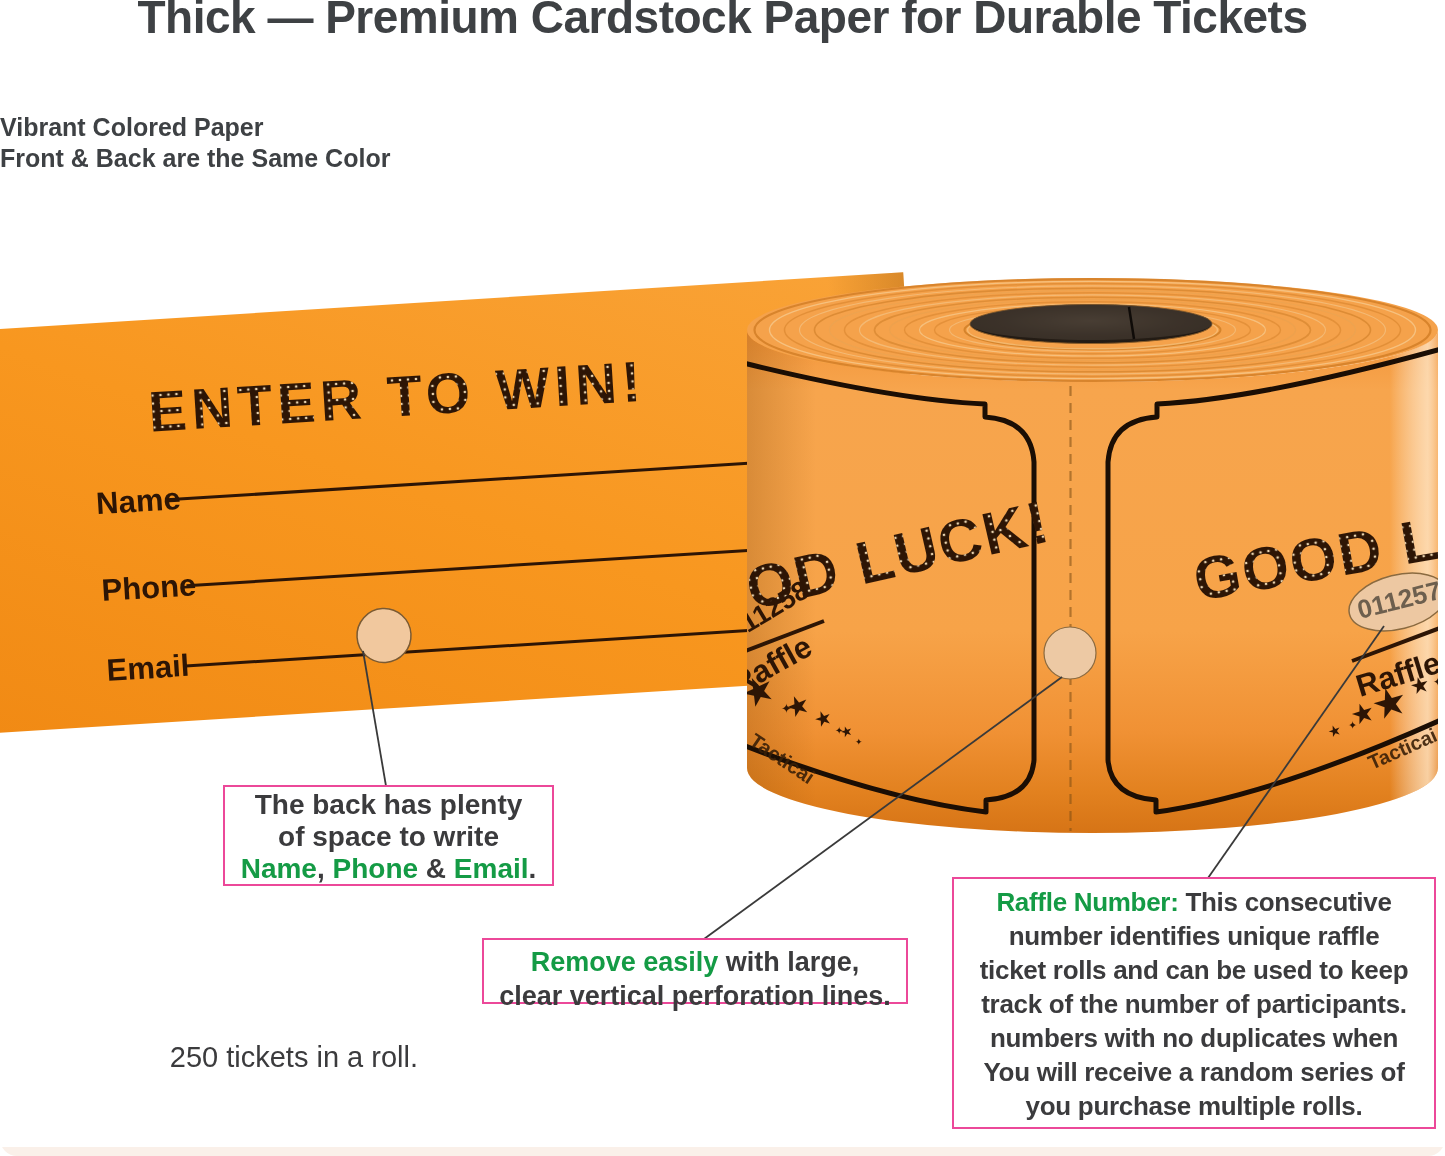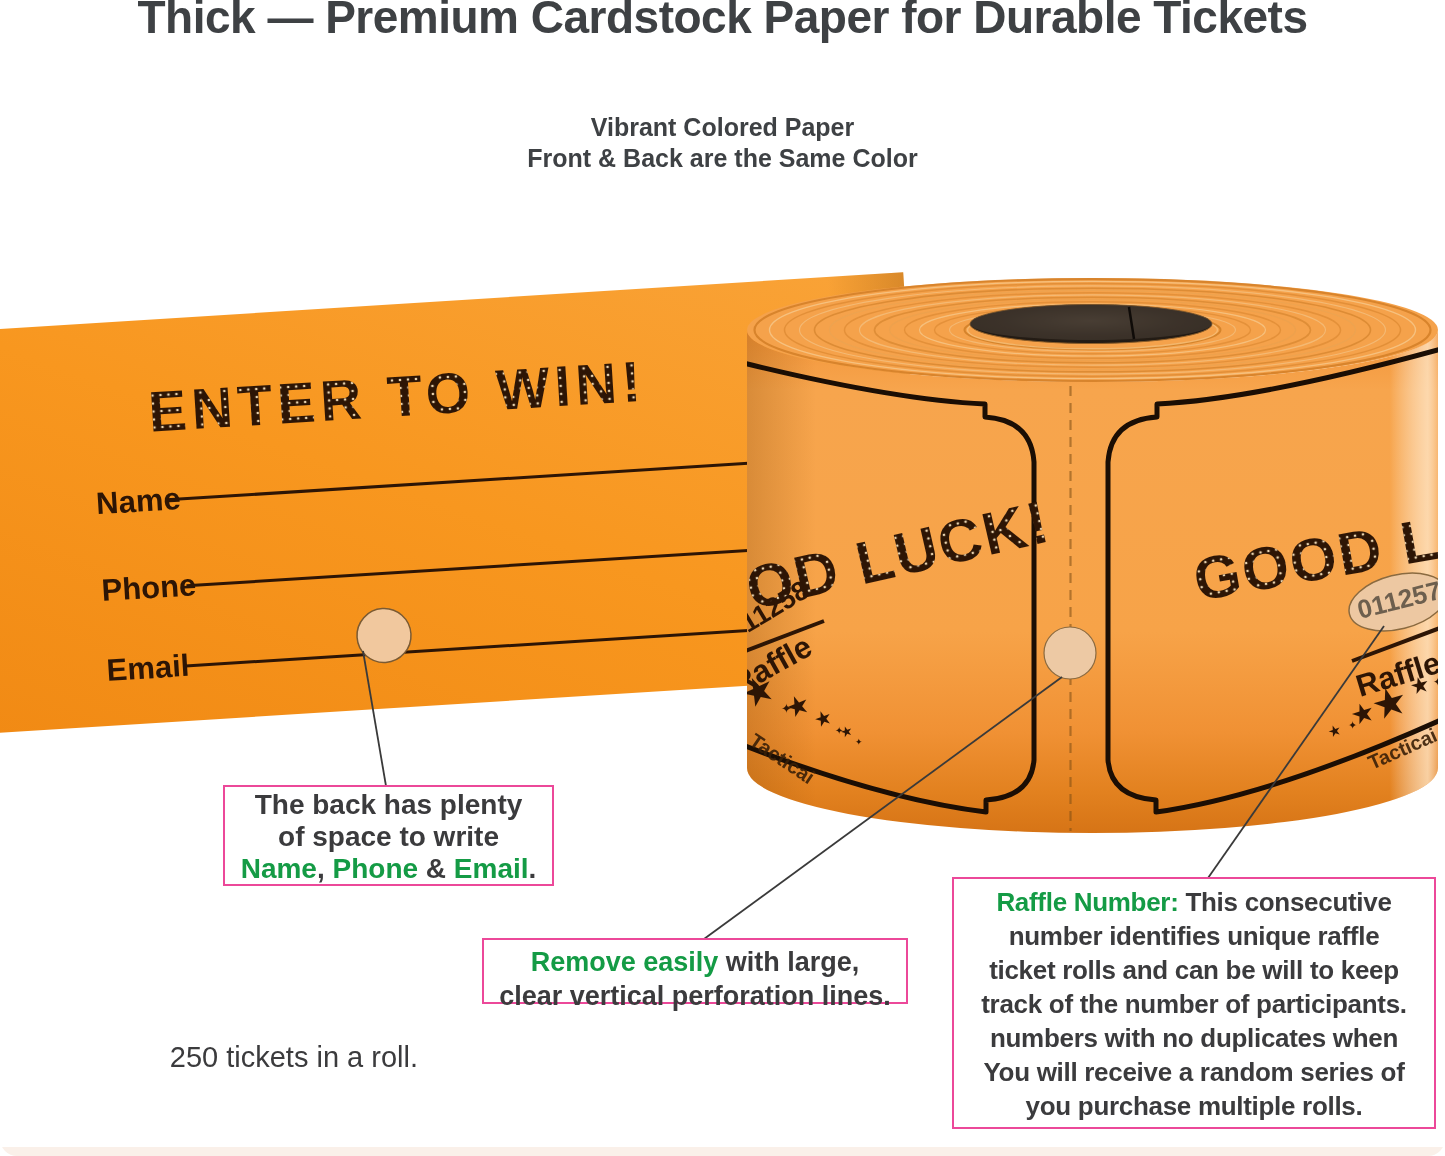--- a/index.html
+++ b/index.html
@@ -5,21 +5,21 @@
   html,body{margin:0;padding:0;background:#ffffff;}
   .stage{
     position:relative;width:1445px;height:1156px;background:#ffffff;
     overflow:hidden;font-family:"Liberation Sans",sans-serif;border-radius:17px;
   }
   .page-title{
     position:absolute;top:-10px;left:0;width:100%;text-align:center;
     font-size:46px;font-weight:bold;color:#3e4144;letter-spacing:-0.5px;margin:0;
   }
   .subtitle{
-    position:absolute;top:112px;left:0;width:100%;text-align:center;
+    position:absolute;top:112px;left:0;width:100%;
     font-size:25px;font-weight:bold;color:#3e4144;line-height:31px;
   }
   .art{position:absolute;left:0;top:0;}
   .callout-box{
     position:absolute;background:#ffffff;border:2px solid #ec4899;
     text-align:center;font-weight:bold;color:#3b3b3d;box-sizing:border-box;
   }
   .box-back{left:223px;top:785px;width:331px;height:101px;font-size:28px;line-height:32px;padding-top:2px;}
   .box-perf{left:482px;top:938px;width:426px;height:66px;font-size:27px;line-height:34px;padding-top:5px;}
   .box-raffle{left:952px;top:877px;width:484px;height:252px;font-size:26px;line-height:34px;padding-top:6px;letter-spacing:-0.3px;}
@@ -199,21 +199,21 @@
   </div>
 
   <div class="callout-box box-perf">
     <div><span class="green">Remove easily</span><span> with large,</span></div>
     <div>clear vertical perforation lines.</div>
   </div>
 
   <div class="callout-box box-raffle">
     <div><span class="green">Raffle Number:</span><span> This consecutive</span></div>
     <div>number identifies unique raffle</div>
-    <div>ticket rolls and can be will to keep</div>
+    <div>ticket rolls and can be used to keep</div>
     <div>track of the number of participants.</div>
     <div>numbers with no duplicates when</div>
     <div>You will receive a random series of</div>
     <div>you purchase multiple rolls.</div>
   </div>
 
   <div class="footnote">
     <div>250 tickets in a roll.</div>
   </div>
 

